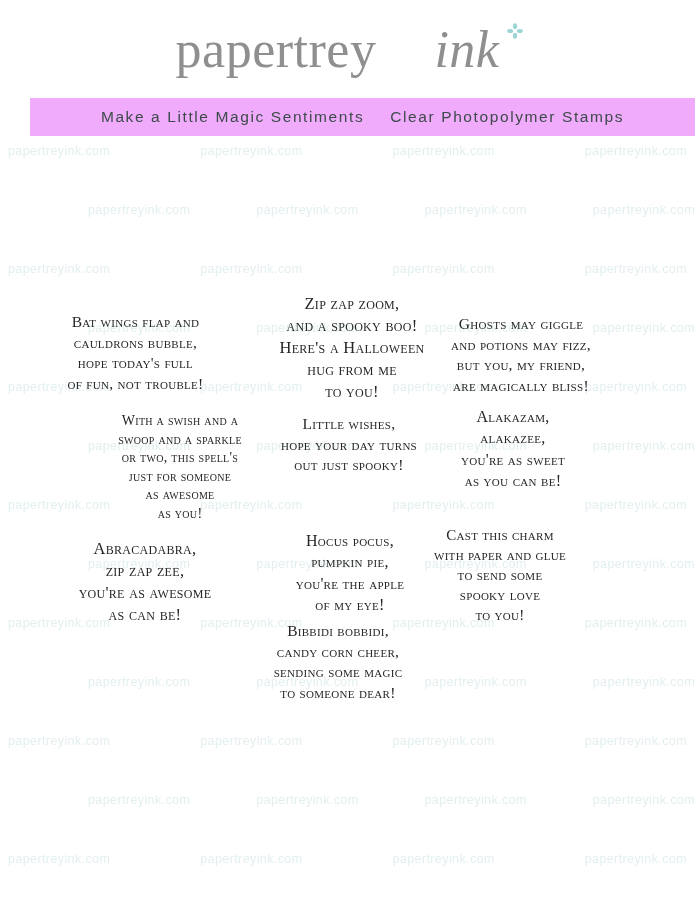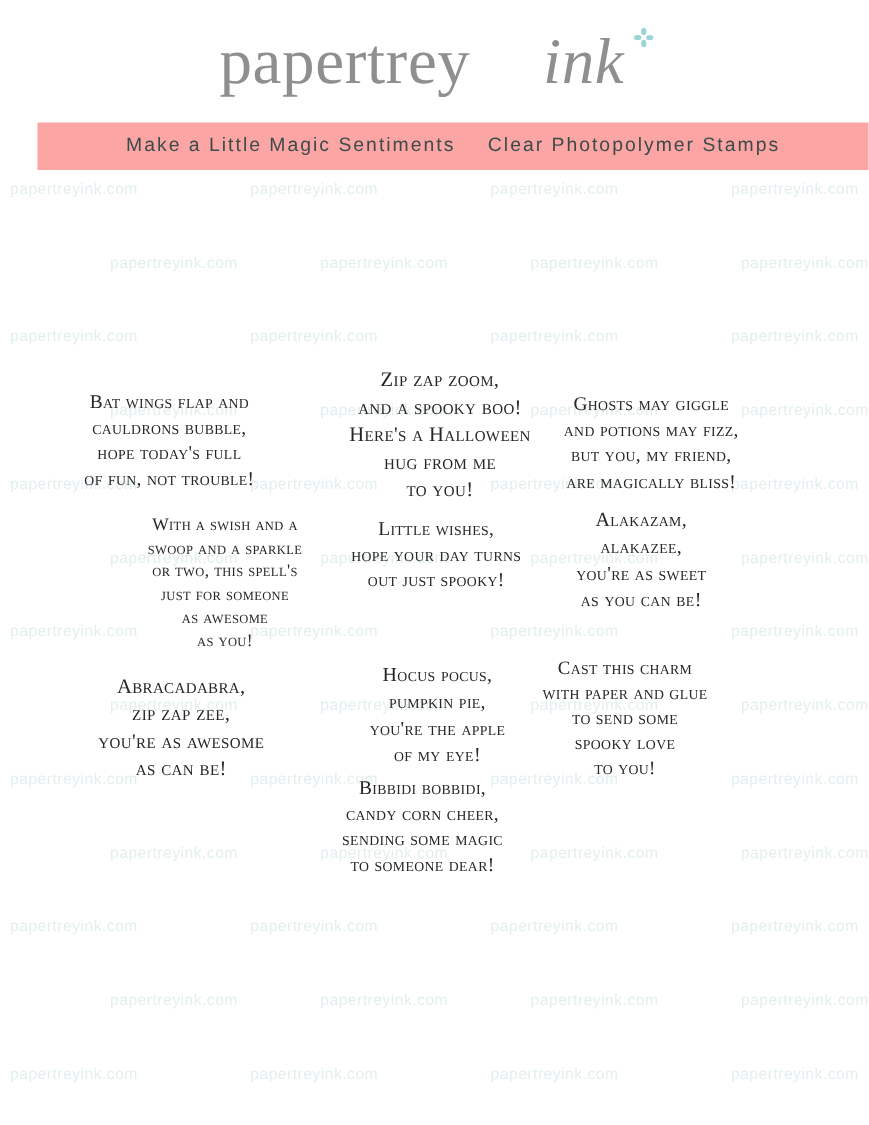--- a/index.html
+++ b/index.html
@@ -40,21 +40,21 @@
     font-style: italic;
     margin-left: 14px;
     color: #8f8f8f;
   }
   .logo .dot {
     position: relative;
   }
 
   
   .title-band {
-    background: #fca5a5;
+    background: #f0abfc;
     height: 38px;
     display: flex;
     align-items: center;
     justify-content: center;
     gap: 26px;
     color: #3d4a4a;
     font-size: 15.5px;
     letter-spacing: 1.6px;
     font-family: "Liberation Sans", sans-serif;
     margin-left: 30px;

